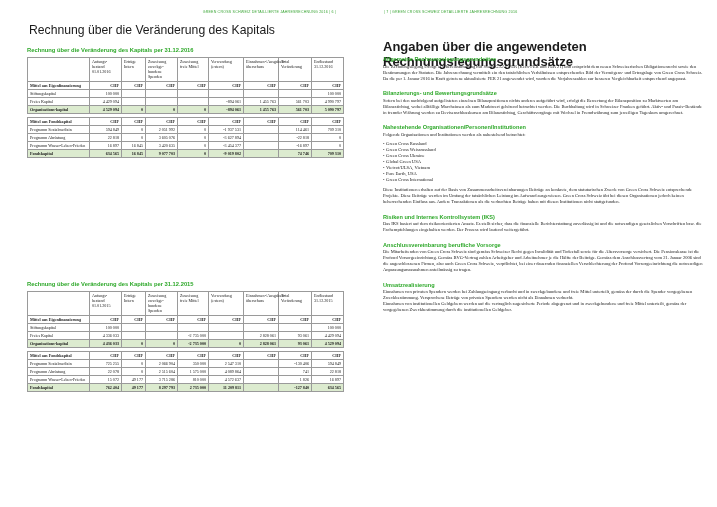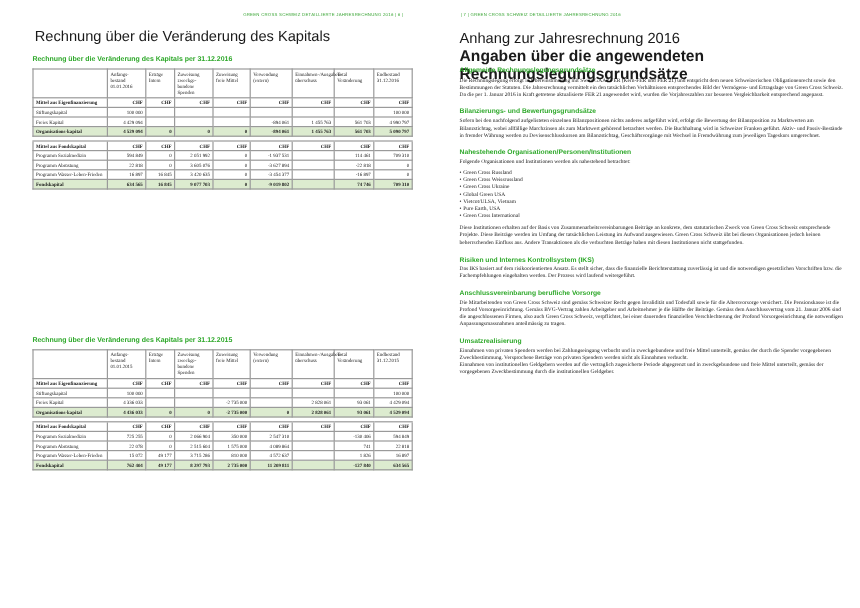--- a/index.html
+++ b/index.html
@@ -323,21 +323,20 @@
             <td class="num">-127 840</td>
             <td class="num">634 565</td>
           </tr>
         </tbody>
     </table>
   </div>
 </div>
 
 <div class="page page-right">
   <div class="running-head">| 7 | GREEN CROSS SCHWEIZ DETAILLIERTE JAHRESRECHNUNG 2016</div>
-  <h1 class="page-title">Anhang zur Jahresrechnung 2016</h1>
   <h2 class="page-subtitle">Angaben über die angewendeten Rechnungslegungsgrundsätze</h2>
   <div class="right-content" id="right-content">
       <div class="section">
         <div class="section-heading">Allgemeine Rechnungslegungsgrundsätze</div>
         <p>Die Rechnungslegung erfolgt in Übereinstimmung mit Swiss GAAP FER (Kern-FER und FER 21) und entspricht dem neuen Schweizerischen Obligationenrecht sowie den Bestimmungen der Statuten. Die Jahresrechnung vermittelt ein den tatsächlichen Verhältnissen entsprechendes Bild der Vermögens- und Ertragslage von Green Cross Schweiz. Da die per 1. Januar 2016 in Kraft getretene aktualisierte FER 21 angewendet wird, wurden die Vorjahreszahlen zur besseren Vergleichbarkeit entsprechend angepasst.</p>
       </div>
       <div class="section">
         <div class="section-heading">Bilanzierungs- und Bewertungsgrundsätze</div>
         <p>Sofern bei den nachfolgend aufgelisteten einzelnen Bilanzpositionen nichts anderes aufgeführt wird, erfolgt die Bewertung der Bilanzposition zu Marktwerten am Bilanzstichtag, wobei allfällige Marchzinsen als zum Marktwert gehörend betrachtet werden. Die Buchhaltung wird in Schweizer Franken geführt. Aktiv- und Passiv-Bestände in fremder Währung werden zu Devisenschlusskursen am Bilanzstichtag, Geschäftsvorgänge mit Wechsel in Fremdwährung zum jeweiligen Tageskurs umgerechnet.</p>
       </div>

